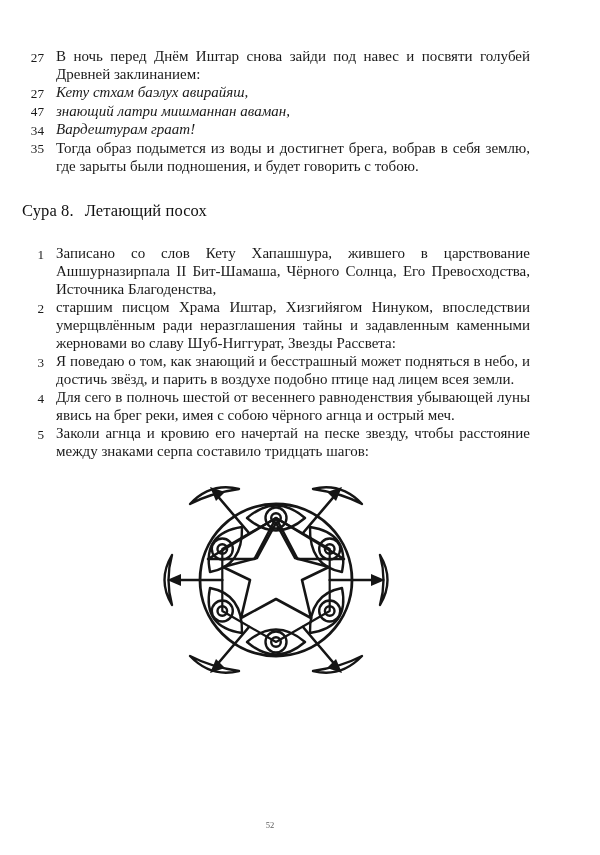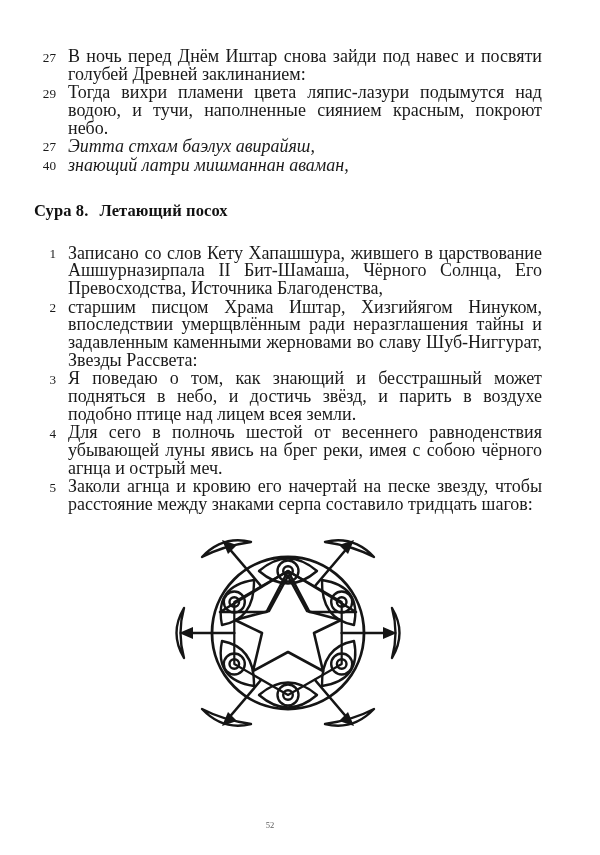--- a/index.html
+++ b/index.html
@@ -19,21 +19,21 @@
   .page {
     position: absolute;
     left: 0; top: 0;
     width: 600px;
     height: 855px;
     background: #ffffff;
   }
 
   .content {
     position: absolute;
-    left: 34px;
+    left: 22px;
     top: 48px;
     width: 508px;
   }
 
   
   .verse {
     display: flex;
     align-items: flex-start;
     margin-bottom: 0.5px;
   }
@@ -42,37 +42,37 @@
     text-align: right;
     font-size: 13.2px;
     line-height: 17.6px;
     font-family: "Liberation Serif", "DejaVu Serif", serif;
     color: #1a1a1a;
     padding-top: 0.5px;
   }
   .verse-text {
     flex: 1 1 auto;
     margin-left: 12px;
-    font-size: 18px;
+    font-size: 15px;
     line-height: 17.8px;
     text-align: justify;
     text-justify: inter-word;
     hyphens: manual;
     color: #1a1a1a;
   }
   .verse-text.italic {
     font-style: italic;
   }
 
   
   .sura-heading {
     margin-top: 26px;
     margin-bottom: 24px;
     font-size: 16.5px;
-    font-weight: bold;
+    font-weight: normal;
     color: #111;
     letter-spacing: 0.1px;
   }
   .sura-heading .sura-label {
     margin-right: 11px;
   }
 
   
   .diagram-wrap {
     margin-top: 10px;
@@ -103,38 +103,42 @@
   <div class="content">
 
     <div>
 
       <div class="verse">
         <div class="verse-num">27</div>
         <div class="verse-text">В ночь перед Днём Иштар снова зайди под навес и посвяти голубей Древней заклинанием:</div>
       </div>
 
 
-      <div class="verse">
-        <div class="verse-num">29</div>
-        <div class="verse-text">Тогда вихри пламени цвета ляпис-лазури подымутся над водою, и тучи, наполненные сиянием красным, покроют небо.</div>
-      </div>
 
 
       <div class="verse">
         <div class="verse-num">27</div>
-        <div class="verse-text italic">Эитта стхам баэлух авирайяш,</div>
-      </div>
-
-      <div class="verse">
-        <div class="verse-num">40</div>
+        <div class="verse-text italic">Кету стхам баэлух авирайяш,</div>
+      </div>
+
+      <div class="verse">
+        <div class="verse-num">47</div>
         <div class="verse-text italic">знающий латри мишманнан аваман,</div>
       </div>
 
 
-
+      <div class="verse">
+        <div class="verse-num">34</div>
+        <div class="verse-text italic">Вардештурам граат!</div>
+      </div>
+
+      <div class="verse">
+        <div class="verse-num">35</div>
+        <div class="verse-text">Тогда образ подымется из воды и достигнет брега, вобрав в себя землю, где зарыты были подношения, и будет говорить с тобою.</div>
+      </div>
 
     </div>
 
     <div class="sura-heading">
       <span class="sura-label">Сура 8.</span><span class="sura-title">Летающий посох</span>
     </div>
 
     <div>
 
       <div class="verse">

